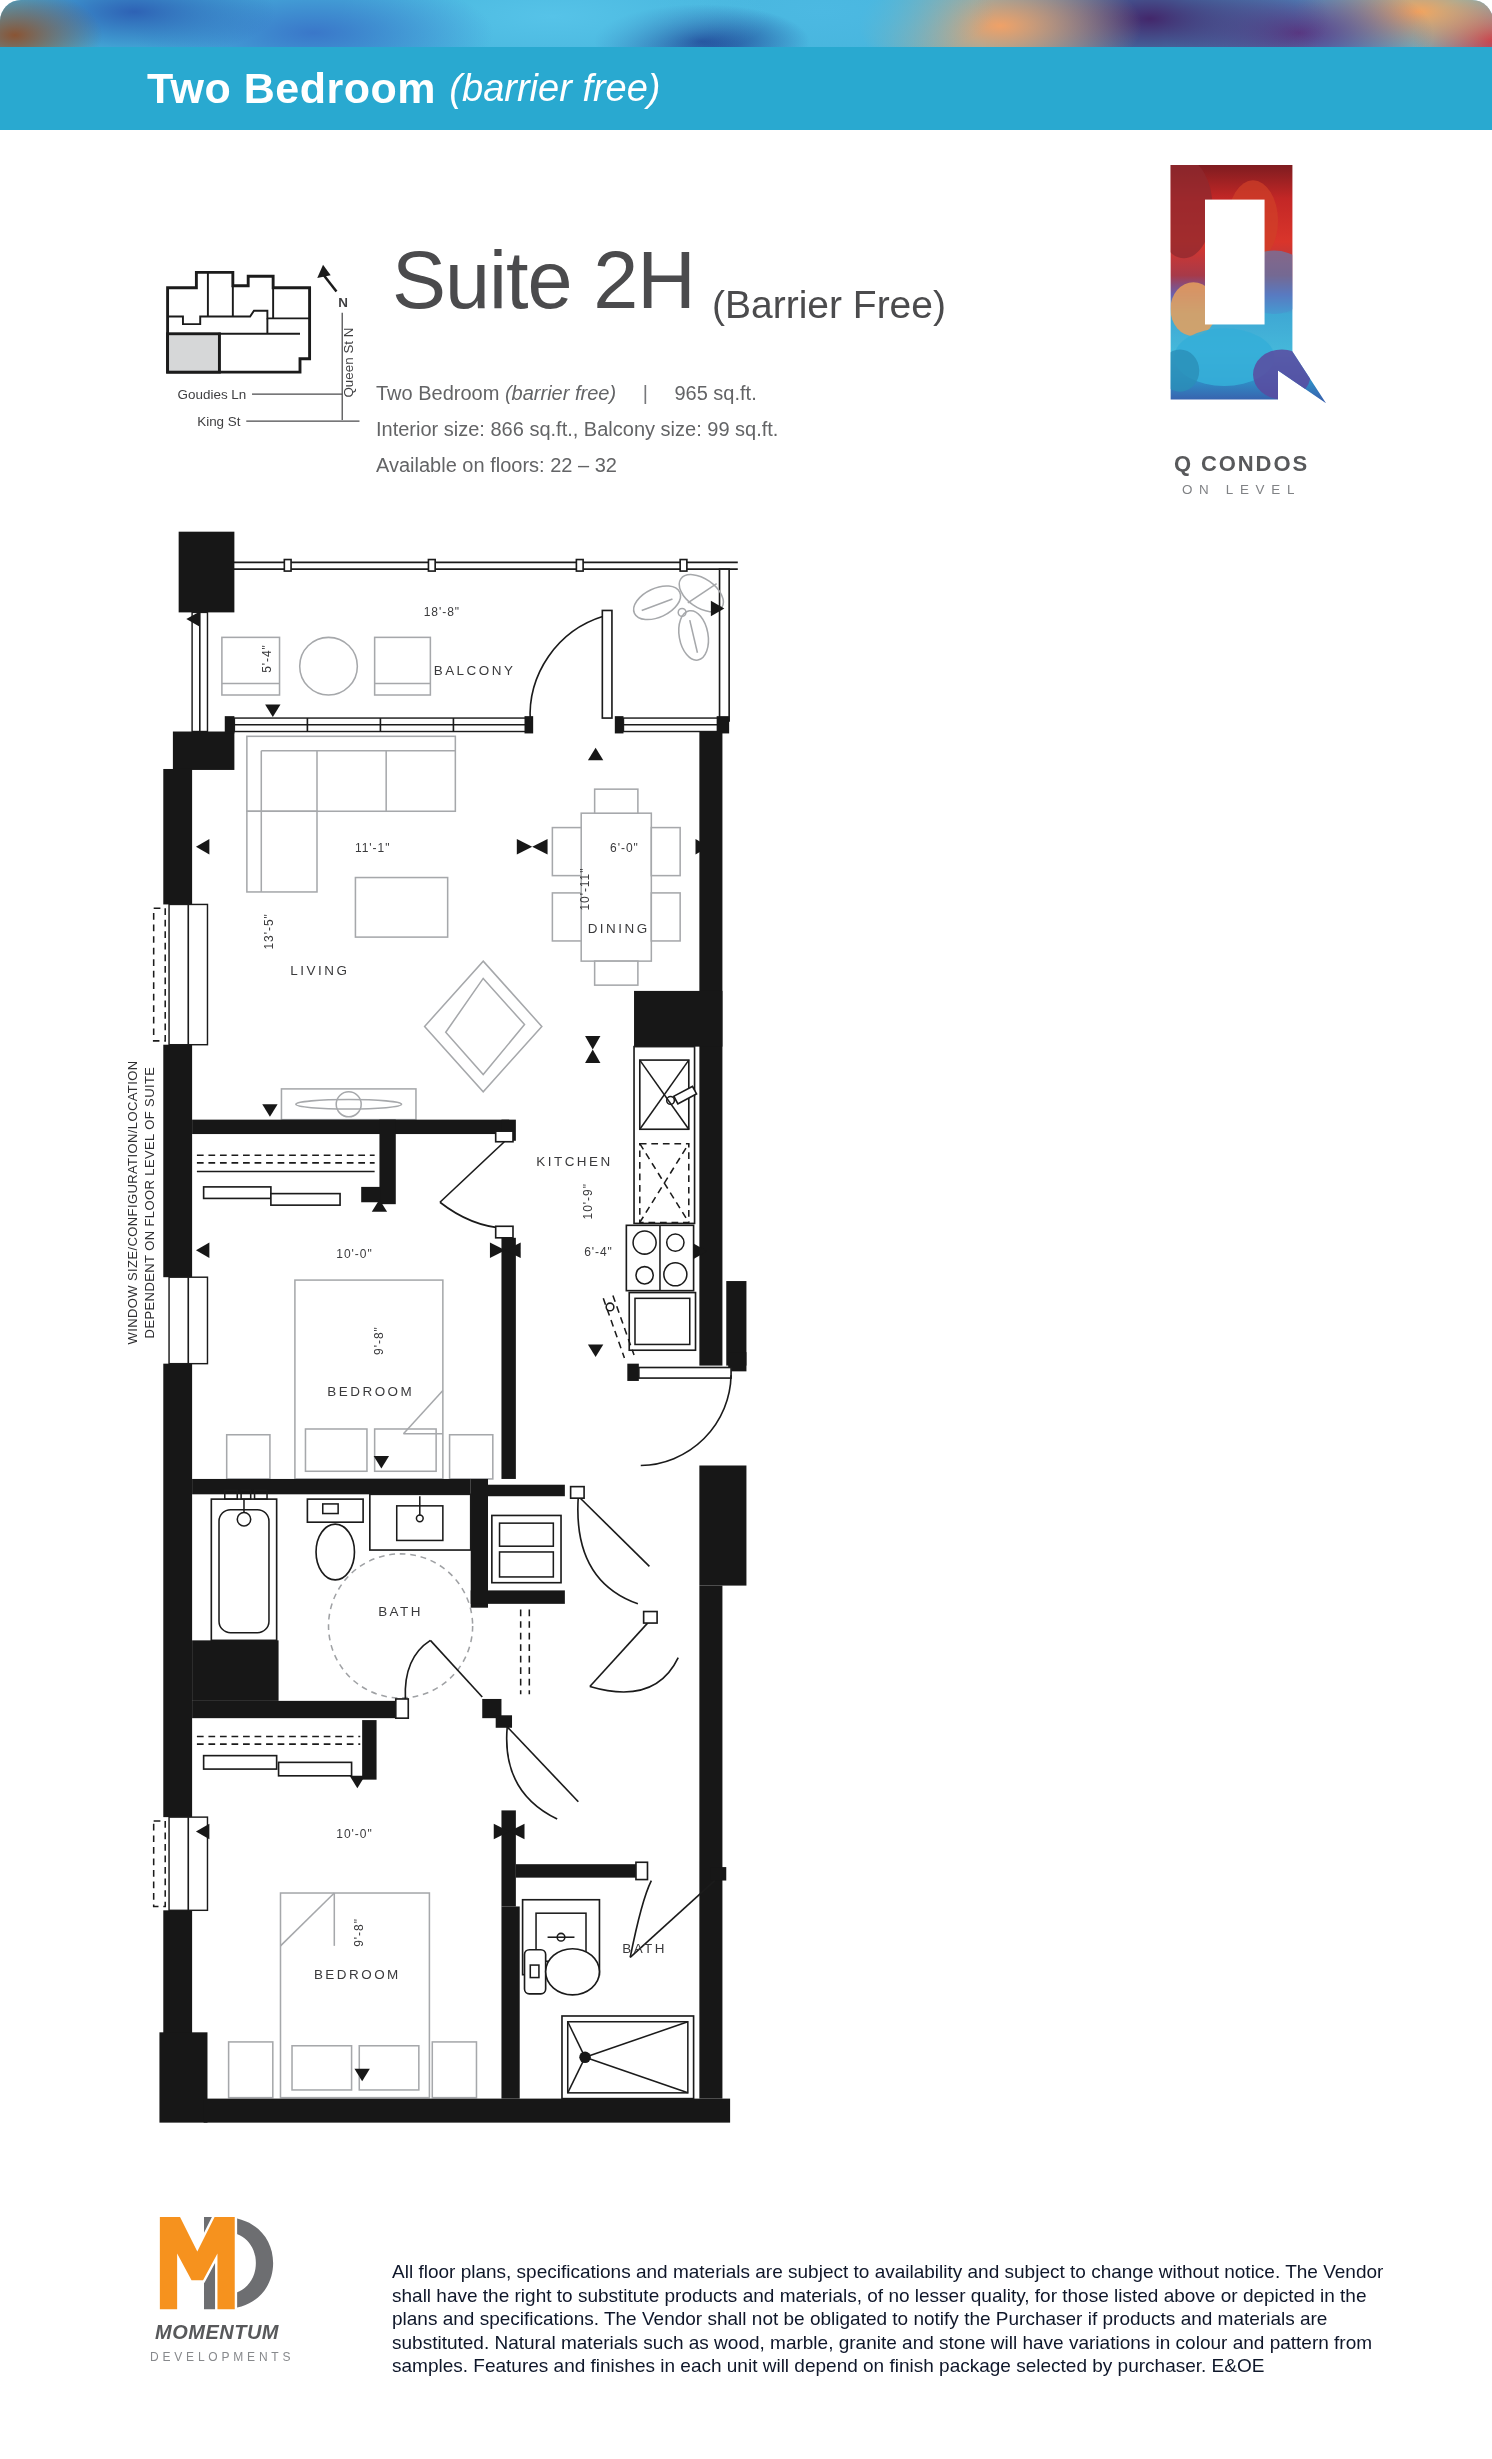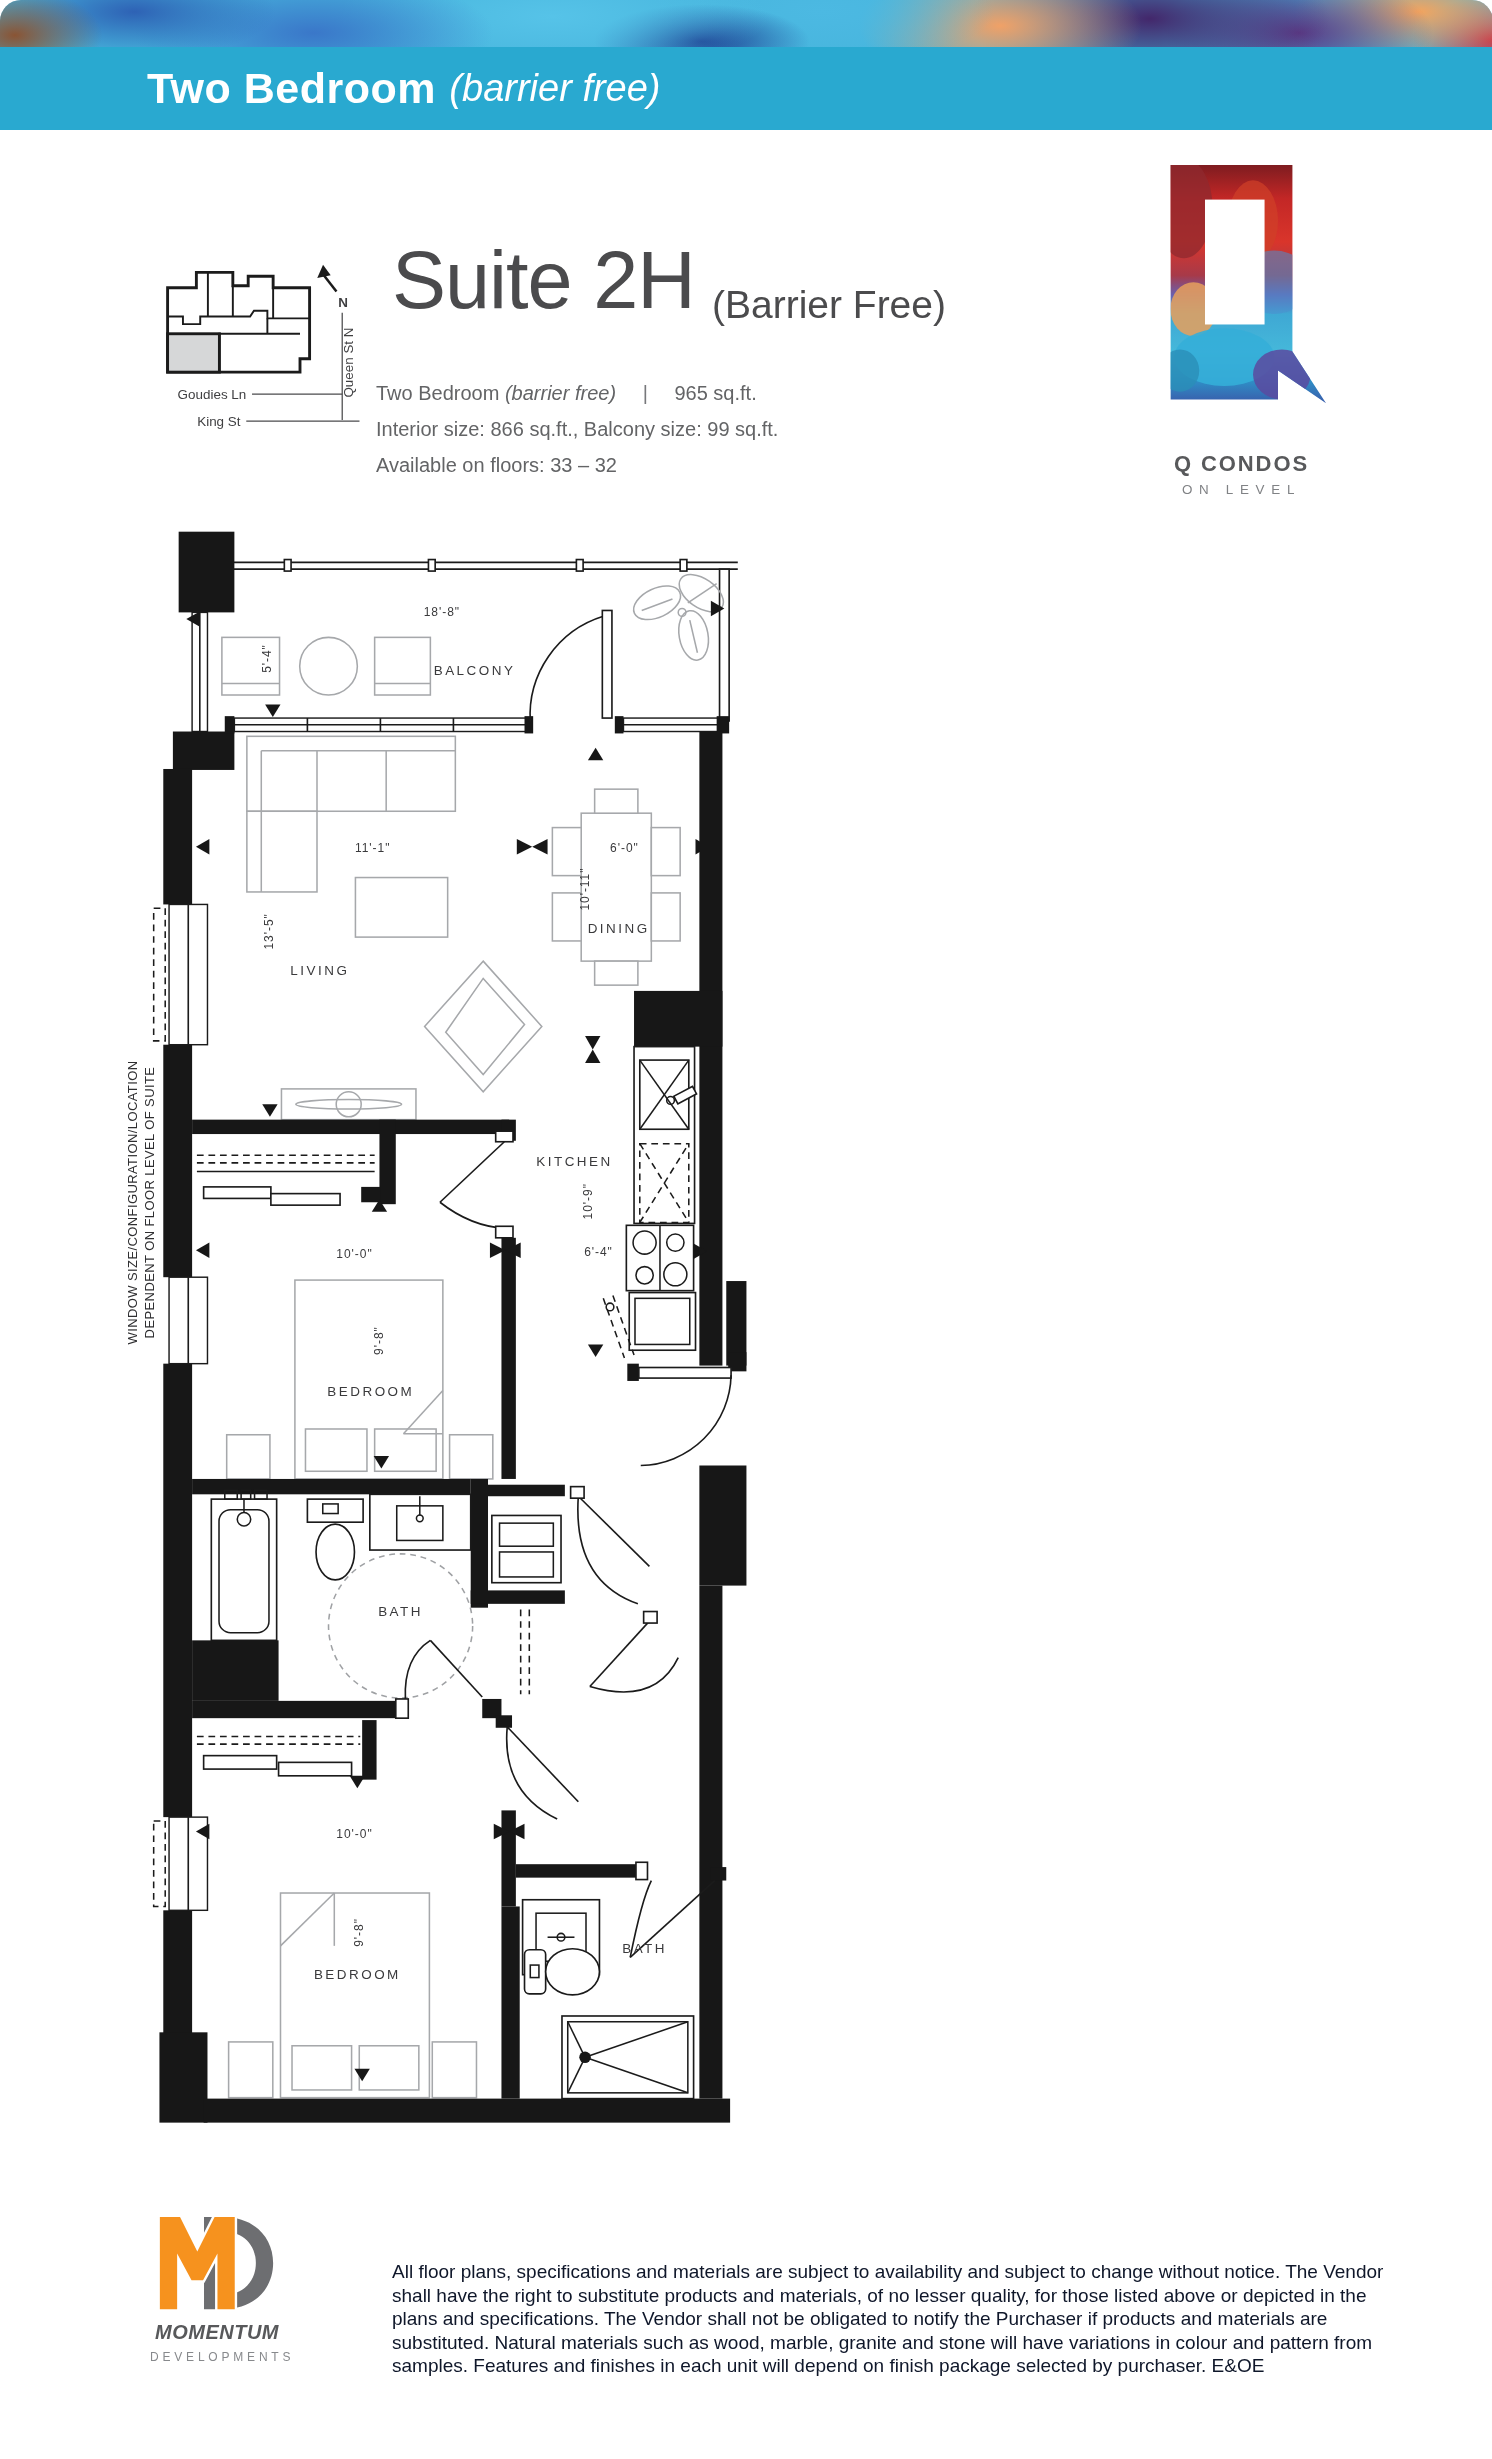--- a/index.html
+++ b/index.html
@@ -116,21 +116,21 @@
     <span class="qual">(Barrier Free)</span>
   </div>
   <div class="summary">
     <div>
       <span>Two Bedroom</span>
       <span class="it">(barrier free)</span>
       <span class="pipe">|</span>
       <span>965 sq.ft.</span>
     </div>
     <div>Interior size: 866 sq.ft., Balcony size: 99 sq.ft.</div>
-    <div>Available on floors: 33 – 32</div>
+    <div>Available on floors: 22 – 32</div>
   </div>
 
   <div class="qlogo">
     <svg width="173" height="269" viewBox="0 0 180 280">
       <defs>
         <linearGradient id="qv" x1="0" y1="0" x2="0" y2="1">
           <stop offset="0%" stop-color="#7e1c20"></stop>
             <stop offset="14%" stop-color="#c32726"></stop>
           <stop offset="32%" stop-color="#d9352b"></stop>
             <stop offset="46%" stop-color="#a73a49"></stop>

